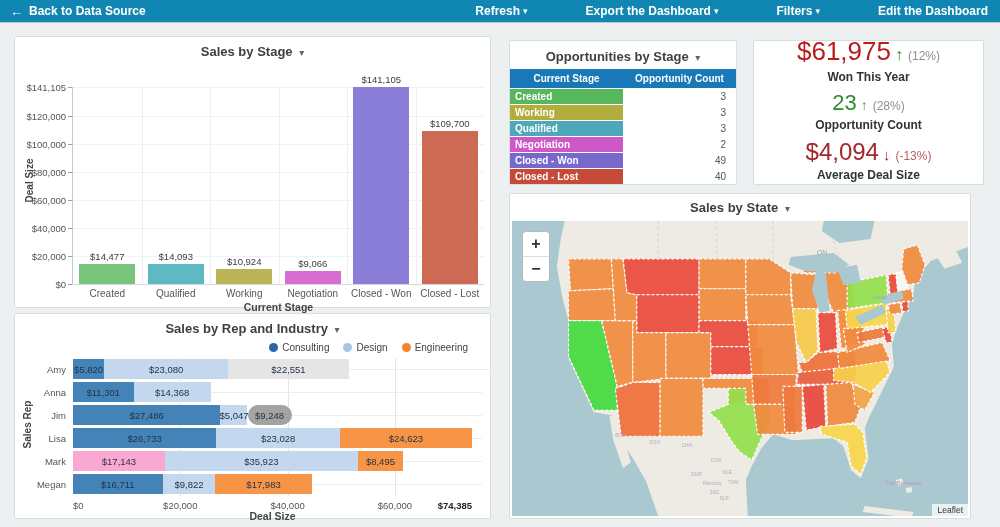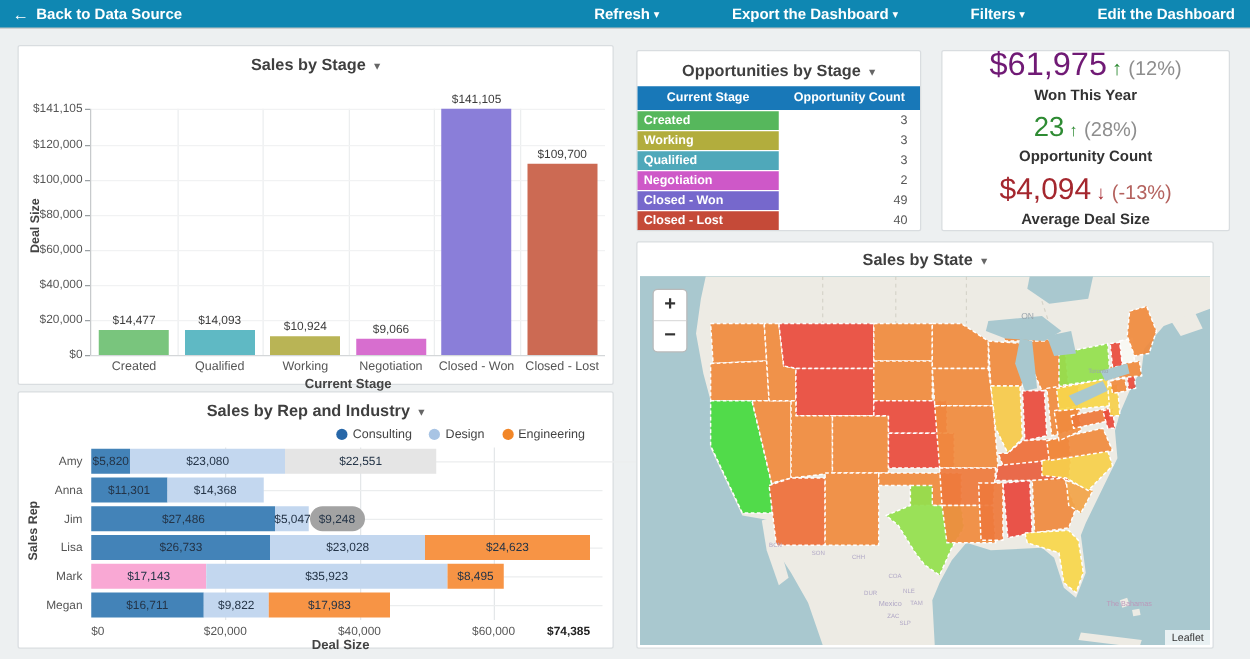--- a/index.html
+++ b/index.html
@@ -54,21 +54,21 @@
   #opp-head div{display:flex;align-items:center;justify-content:center;width:50%;}
   #opp-rows{flex:1;display:flex;flex-direction:column;gap:1px;margin-top:1px;}
   .orow{flex:1;display:flex;cursor:pointer;}
   .ocell-stage{width:50%;display:flex;align-items:center;padding-left:5px;box-sizing:border-box;color:#fff;font-weight:bold;font-size:10px;}
   .ocell-count{width:50%;display:flex;align-items:center;justify-content:flex-end;padding-right:10px;box-sizing:border-box;font-size:10px;color:#555;}
 
   
   #kpi{position:absolute;inset:0;display:flex;flex-direction:column;align-items:center;justify-content:center;gap:2px;}
   .kpi-valrow{display:flex;align-items:baseline;line-height:1.05;}
   .kpi-arrow{font-weight:bold;margin-left:4px;}
-  .kpi-delta{font-size:16px;margin-left:5px;}
+  .kpi-delta{font-size:12px;margin-left:5px;}
   .kpi-label{font-size:12px;font-weight:bold;color:#333;margin:2px 0 5px 0;}
 
   
   #map-wrap{position:absolute;left:2px;right:2px;top:27px;bottom:2px;background:#a9c8cf;overflow:hidden;}
   #map-svg{position:absolute;inset:0;width:100%;height:100%;}
   #zoomctl{position:absolute;left:10px;top:10px;width:26px;background:#fff;border:1px solid #b9b9b9;border-radius:4px;overflow:hidden;z-index:5;}
   #zoomctl div{height:24px;line-height:24px;text-align:center;font-size:16px;font-weight:bold;color:#333;cursor:pointer;}
   #zoomctl div:first-child{border-bottom:1px solid #ddd;}
   #attribution{position:absolute;right:0;bottom:0;background:rgba(255,255,255,.75);font-size:8.5px;color:#333;padding:1px 5px;z-index:5;}
 </style>
@@ -270,21 +270,21 @@
             <div class="ocell-stage" style="background: rgb(197, 74, 56);">Closed - Lost</div>
             <div class="ocell-count">40</div>
           </div>
         </div>
     </div>
   </div>
 
   <div class="panel" style="left:753px;top:40px;width:231px;height:145px;">
     <div id="kpi">
         <div class="kpi-valrow">
-          <span style="color: #701a75; font-size: 26px;">$61,975</span>
+          <span style="color: #b91c1c; font-size: 26px;">$61,975</span>
           <span class="kpi-arrow" style="color: rgb(46, 139, 51); font-size: 16.12px;">↑</span>
           <span class="kpi-delta" style="color: rgb(142, 142, 142);">(12%)</span>
         </div>
         <div class="kpi-label">Won This Year</div>
         <div class="kpi-valrow">
           <span style="color: rgb(46, 139, 51); font-size: 22px;">23</span>
           <span class="kpi-arrow" style="color: rgb(46, 139, 51); font-size: 13.64px;">↑</span>
           <span class="kpi-delta" style="color: rgb(142, 142, 142);">(28%)</span>
         </div>
         <div class="kpi-label">Opportunity Count</div>

